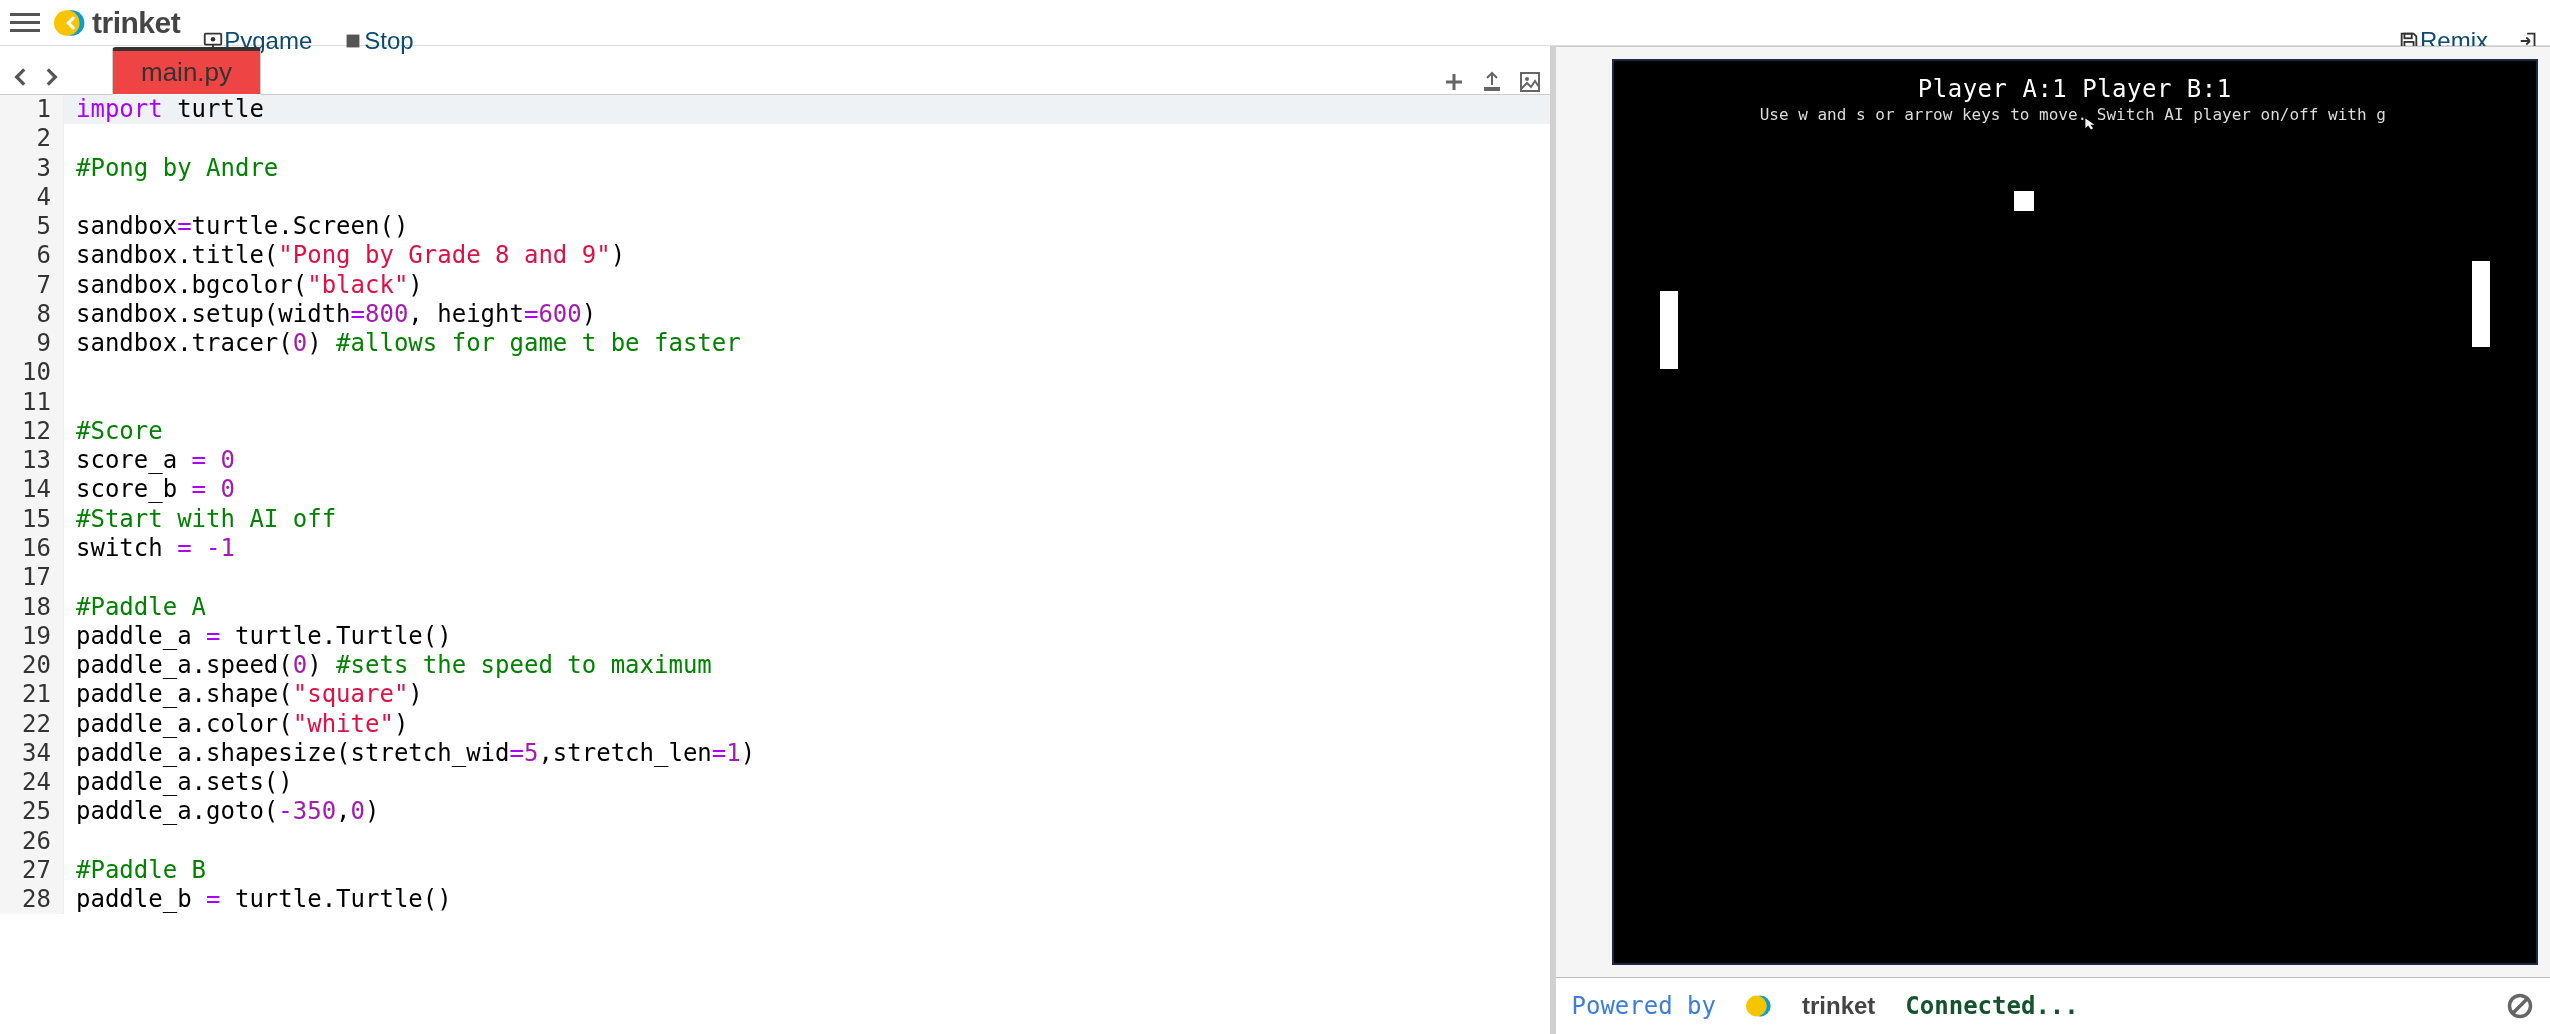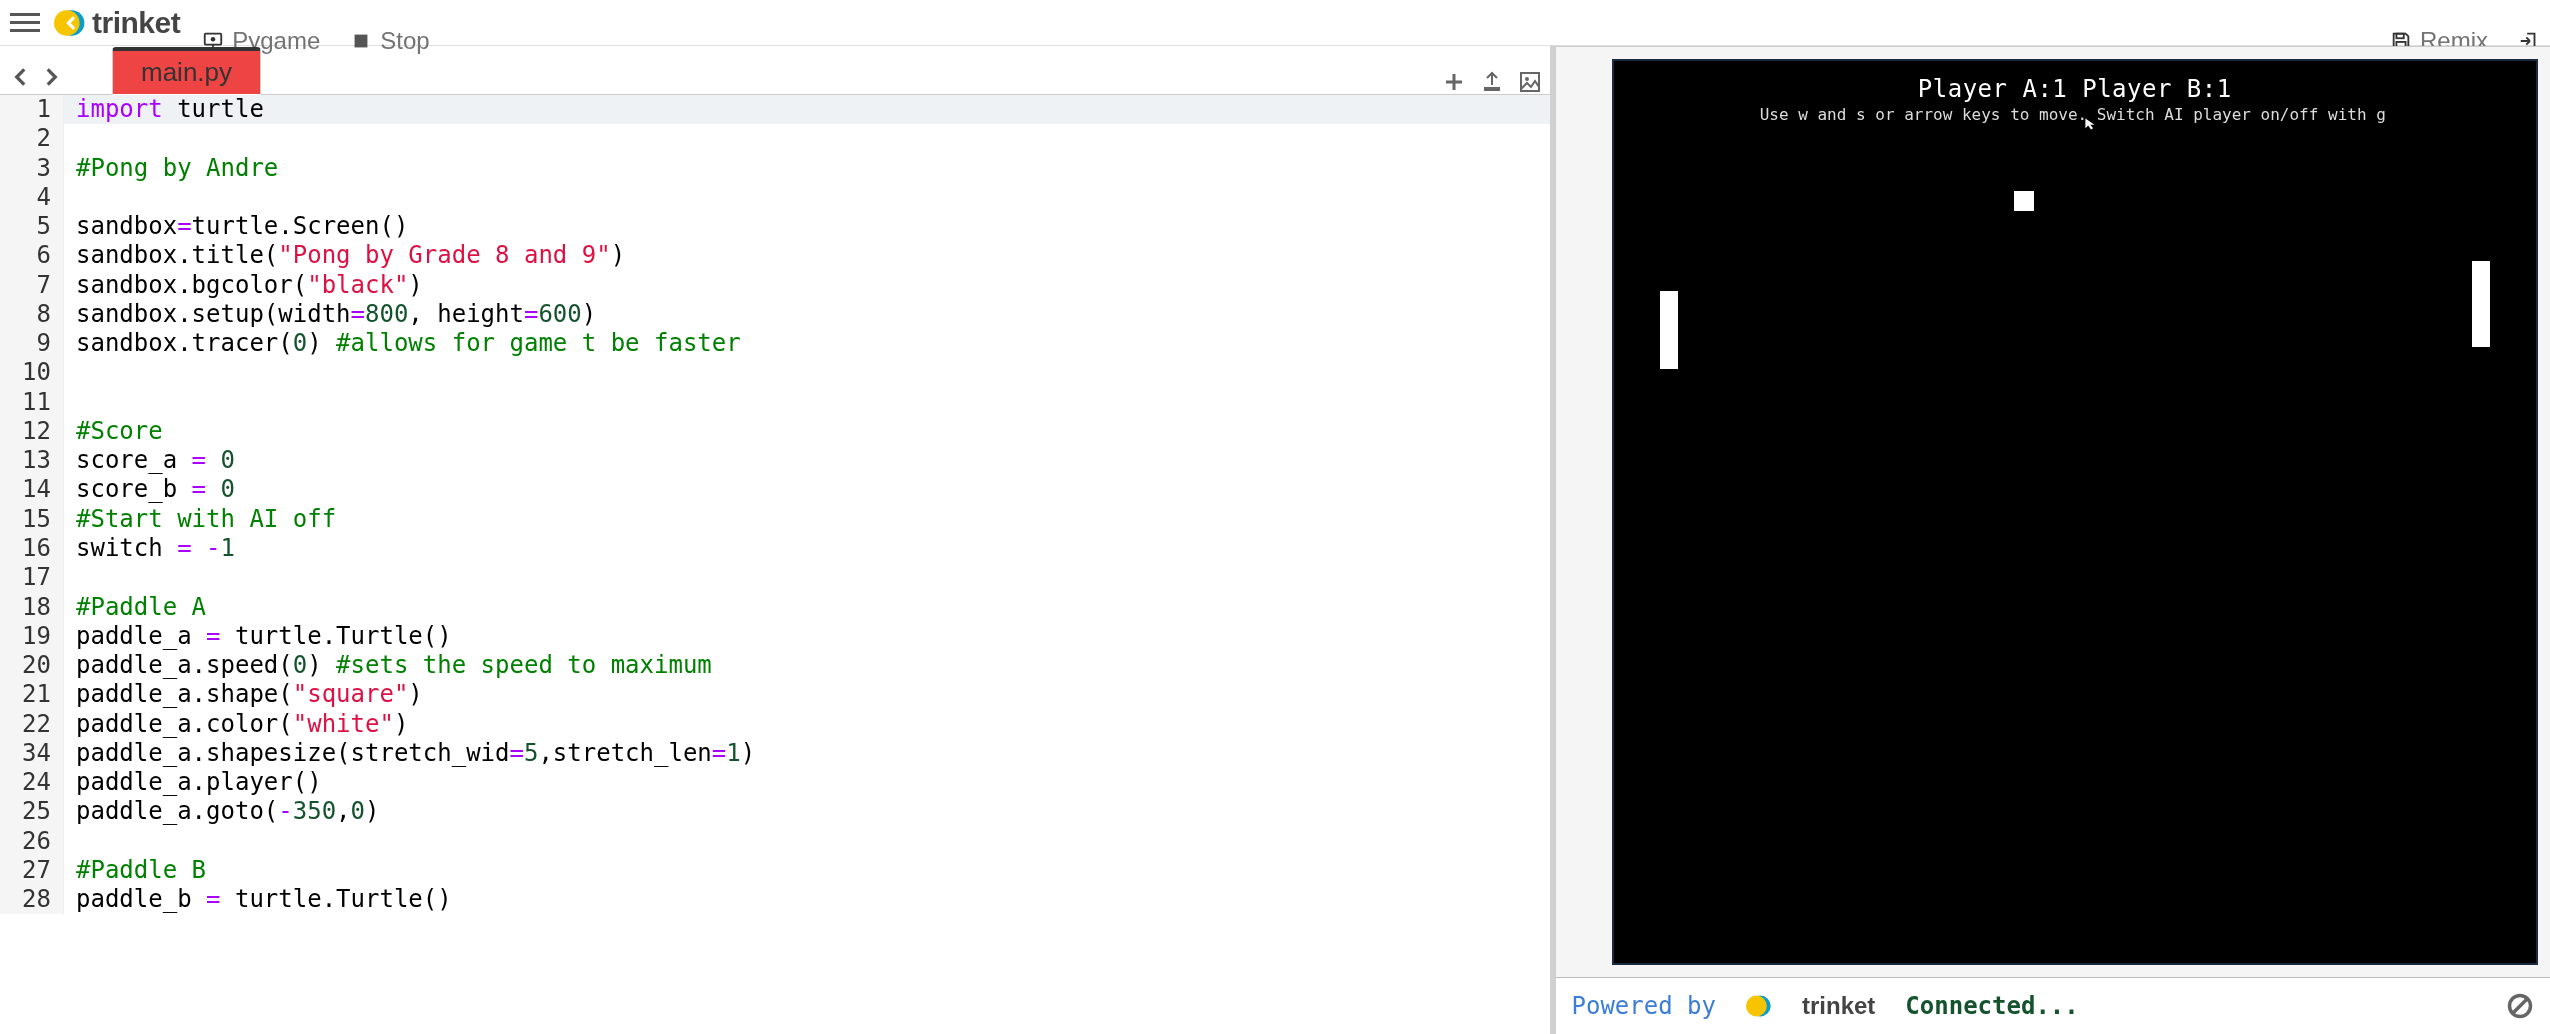--- a/index.html
+++ b/index.html
@@ -9,21 +9,21 @@
     .toolbar {
       display: flex; align-items: center; height: 46px;
       border-bottom: 1px solid #ddd; background: #fff;
       padding: 0 10px; gap: 14px;
     }
     .toolbar .hamburger { width: 30px; height: 30px; cursor: pointer; display: flex; flex-direction: column; justify-content: center; gap: 5px; }
     .toolbar .hamburger span { display: block; height: 3px; background: #555; }
     .logo-wrap { display: flex; align-items: center; gap: 6px; }
     .logo-icon { width: 32px; height: 32px; }
     .logo-text { font-size: 30px; font-weight: 600; color: #444; letter-spacing: -0.5px; }
-    .tb-button { display: flex; align-items: center; gap: 8px; cursor: pointer; padding: 4px 8px; color: #737373; margin-top: 37px; }
+    .tb-button { display: flex; align-items: center; cursor: pointer; padding: 4px 8px; color: #0c4a6e; margin-top: 37px; }
     .tb-button svg { width: 22px; height: 22px; }
     .tb-button .lbl { font-size: 24px; }
     .spacer { flex: 1; }
 
     
     .workspace { display: flex; height: calc(100vh - 46px); }
     .left  { flex: 0 0 61%; display: flex; flex-direction: column; border-right: 6px solid #d0d0d0; }
     .right { flex: 1; display: flex; flex-direction: column; background: #f5f5f5; border-top: 1px solid #ccc; }
 
     
@@ -42,21 +42,21 @@
     .editor { flex: 1; overflow: auto; font-family: "Menlo","Consolas","DejaVu Sans Mono",monospace; font-size: 24px; line-height: 1.22; }
     .code-line { display: flex; align-items: stretch; }
     .code-line.active { background: #eef2f5; }
     .gutter {
       width: 64px; text-align: right; padding-right: 12px;
       background: #f5f5f5; color: #333; border-right: 1px solid #eee;
       user-select: none;
     }
     .code { padding-left: 12px; white-space: pre; }
     .tok-kw  { color: #aa00ff; }
-    .tok-num { color: #14532d; }
+    .tok-num { color: #a21caf; }
     .tok-str { color: #d14; }
     .tok-com { color: #008000; }
     .tok-nm  { color: #000; }
 
     
     .game-pane { flex: 1; display: flex; align-items: flex-start; justify-content: center; padding: 12px; }
     .game-canvas {
       width: 100%; height: 100%;
       background: #000; border: 2px solid #1a2a40; position: relative;
       font-family: "Menlo","Consolas",monospace; color: #fff; margin-left: 44px;
@@ -254,21 +254,21 @@
         <div class="code-line">
           <div class="gutter">22</div>
           <div class="code"><span class="tok-nm">paddle_a.color(</span><span class="tok-str">"white"</span><span class="tok-nm">)</span></div>
         </div>
         <div class="code-line">
           <div class="gutter">34</div>
           <div class="code"><span class="tok-nm">paddle_a.shapesize(stretch_wid</span><span class="tok-kw">=</span><span class="tok-num">5</span><span class="tok-nm">,stretch_len</span><span class="tok-kw">=</span><span class="tok-num">1</span><span class="tok-nm">)</span></div>
         </div>
         <div class="code-line">
           <div class="gutter">24</div>
-          <div class="code"><span class="tok-nm">paddle_a.player()</span></div>
+          <div class="code"><span class="tok-nm">paddle_a.sets()</span></div>
         </div>
         <div class="code-line">
           <div class="gutter">25</div>
           <div class="code"><span class="tok-nm">paddle_a.goto(</span><span class="tok-kw">-</span><span class="tok-num">350</span><span class="tok-nm">,</span><span class="tok-num">0</span><span class="tok-nm">)</span></div>
         </div>
         <div class="code-line">
           <div class="gutter">26</div>
           <div class="code">&nbsp;</div>
         </div>
         <div class="code-line">

